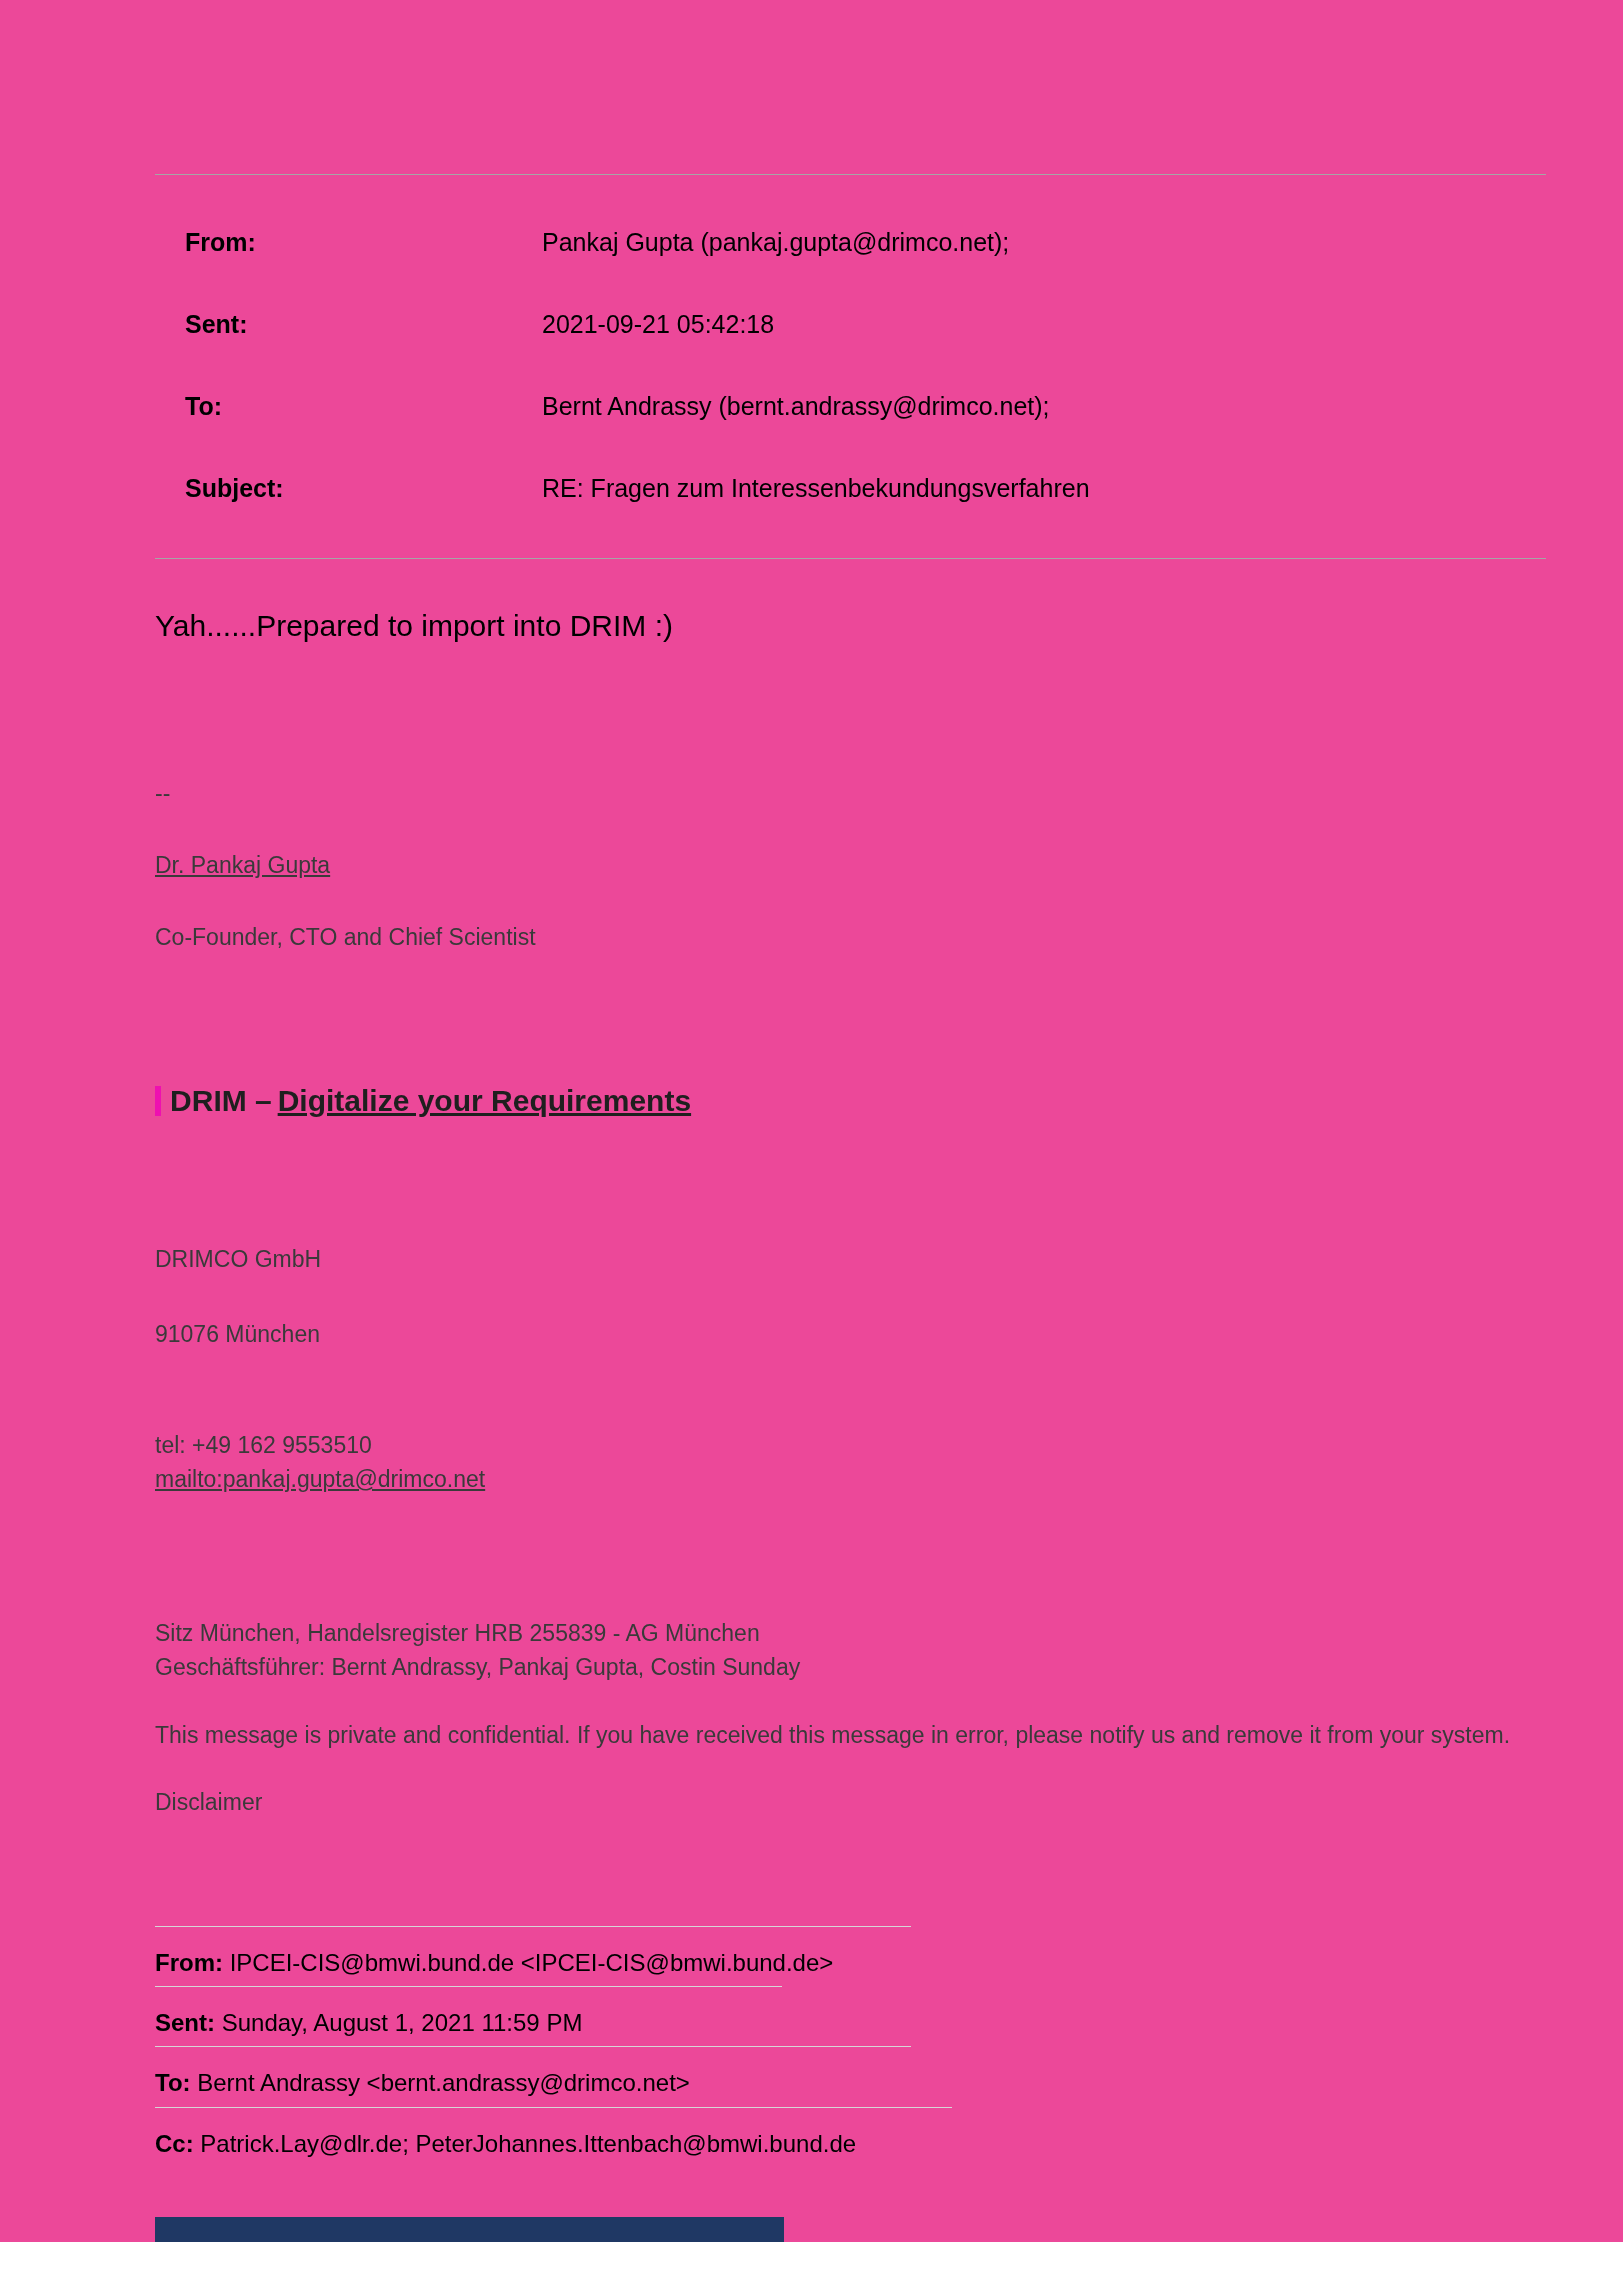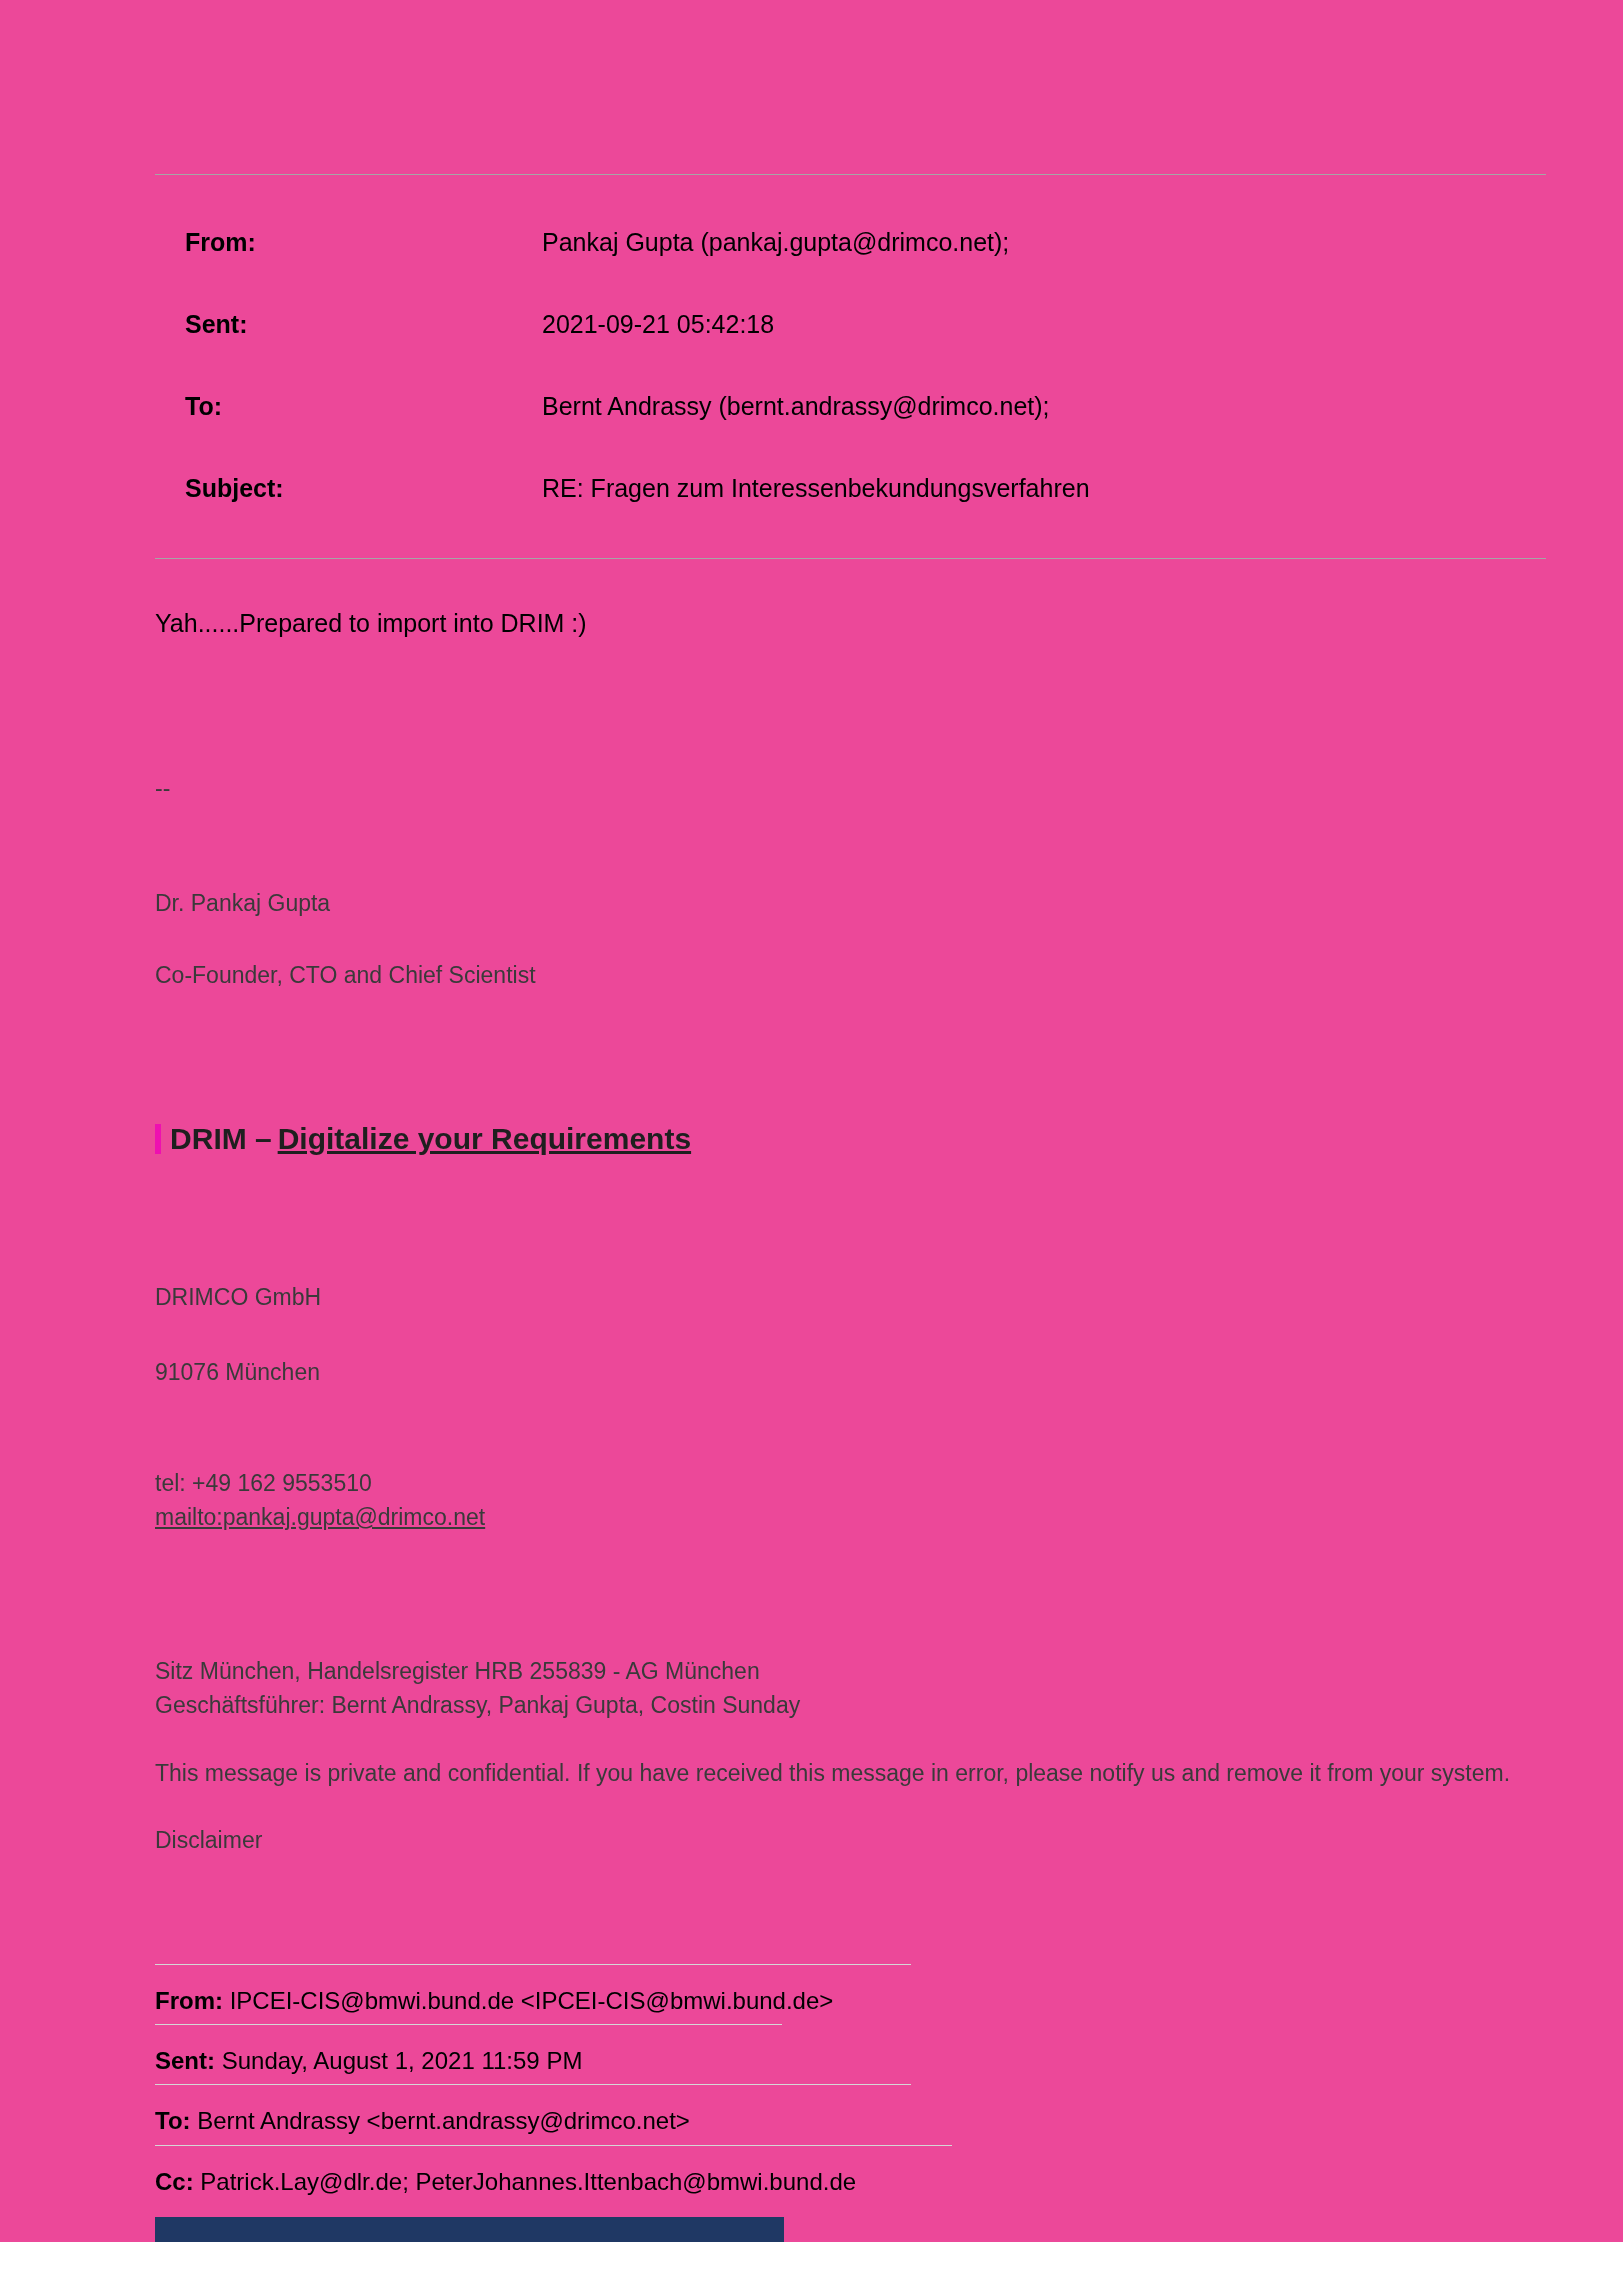--- a/index.html
+++ b/index.html
@@ -16,24 +16,24 @@
   .content { padding:174px 77px 0 155px; }
 
   
   .rule { border:none; border-top:1.3px solid #a6a6a6; height:0; }
   .header-rows { padding:26px 0 29px 0; }
   .hrow { display:flex; align-items:center; height:82px; padding-left:30px; font-size:25px; }
   .hlabel { font-weight:bold; width:357px; flex:none; }
   .hvalue { font-weight:normal; }
 
   
-  .greeting { margin-top:50px; font-size:25px; color:#000; }
+  .greeting { margin-top:50px; font-size:30px; color:#000; }
   .sig { font-size:23px; color:#3a3a3a; line-height:34px; }
   .dashes   { margin-top:133px; }
-  .sig-name { margin-top:81px; }
+  .sig-name { margin-top:38px;text-decoration:underline; }
   .sig-title{ margin-top:38px; }
 
   .brand-line {
     margin-top:130px;
     display:flex;
     align-items:center;
     font-size:30px;
     font-weight:bold;
     color:#1f1f1f;
   }

